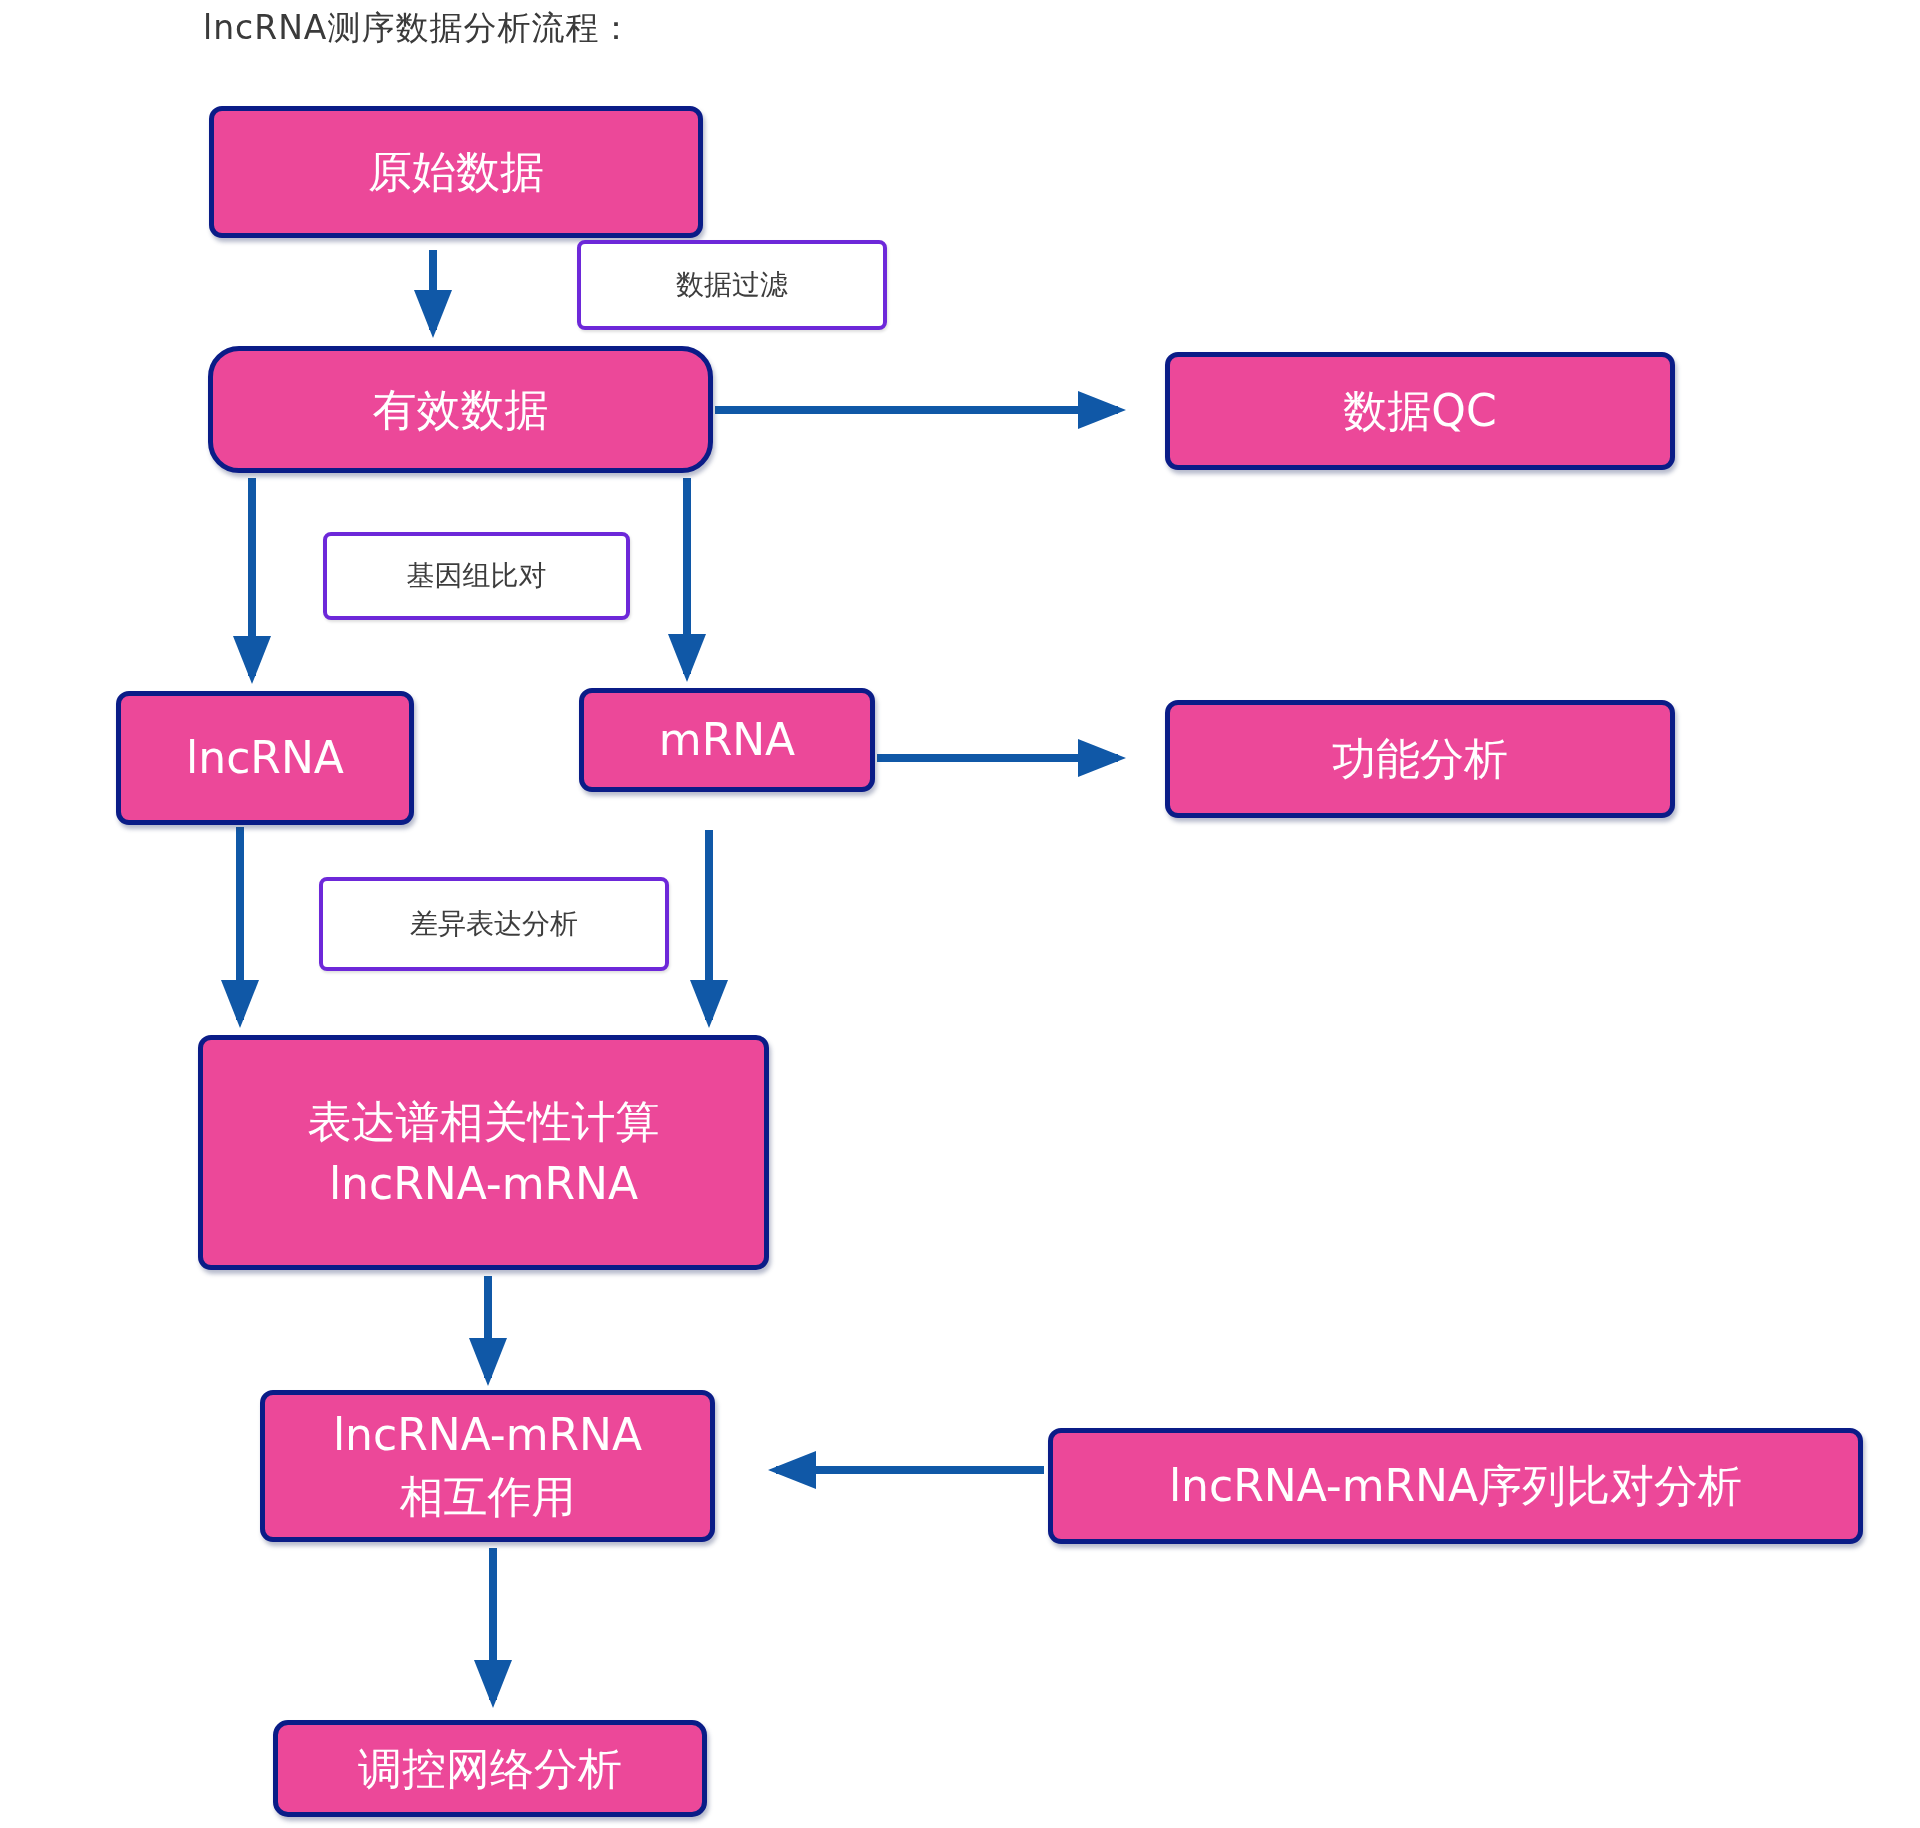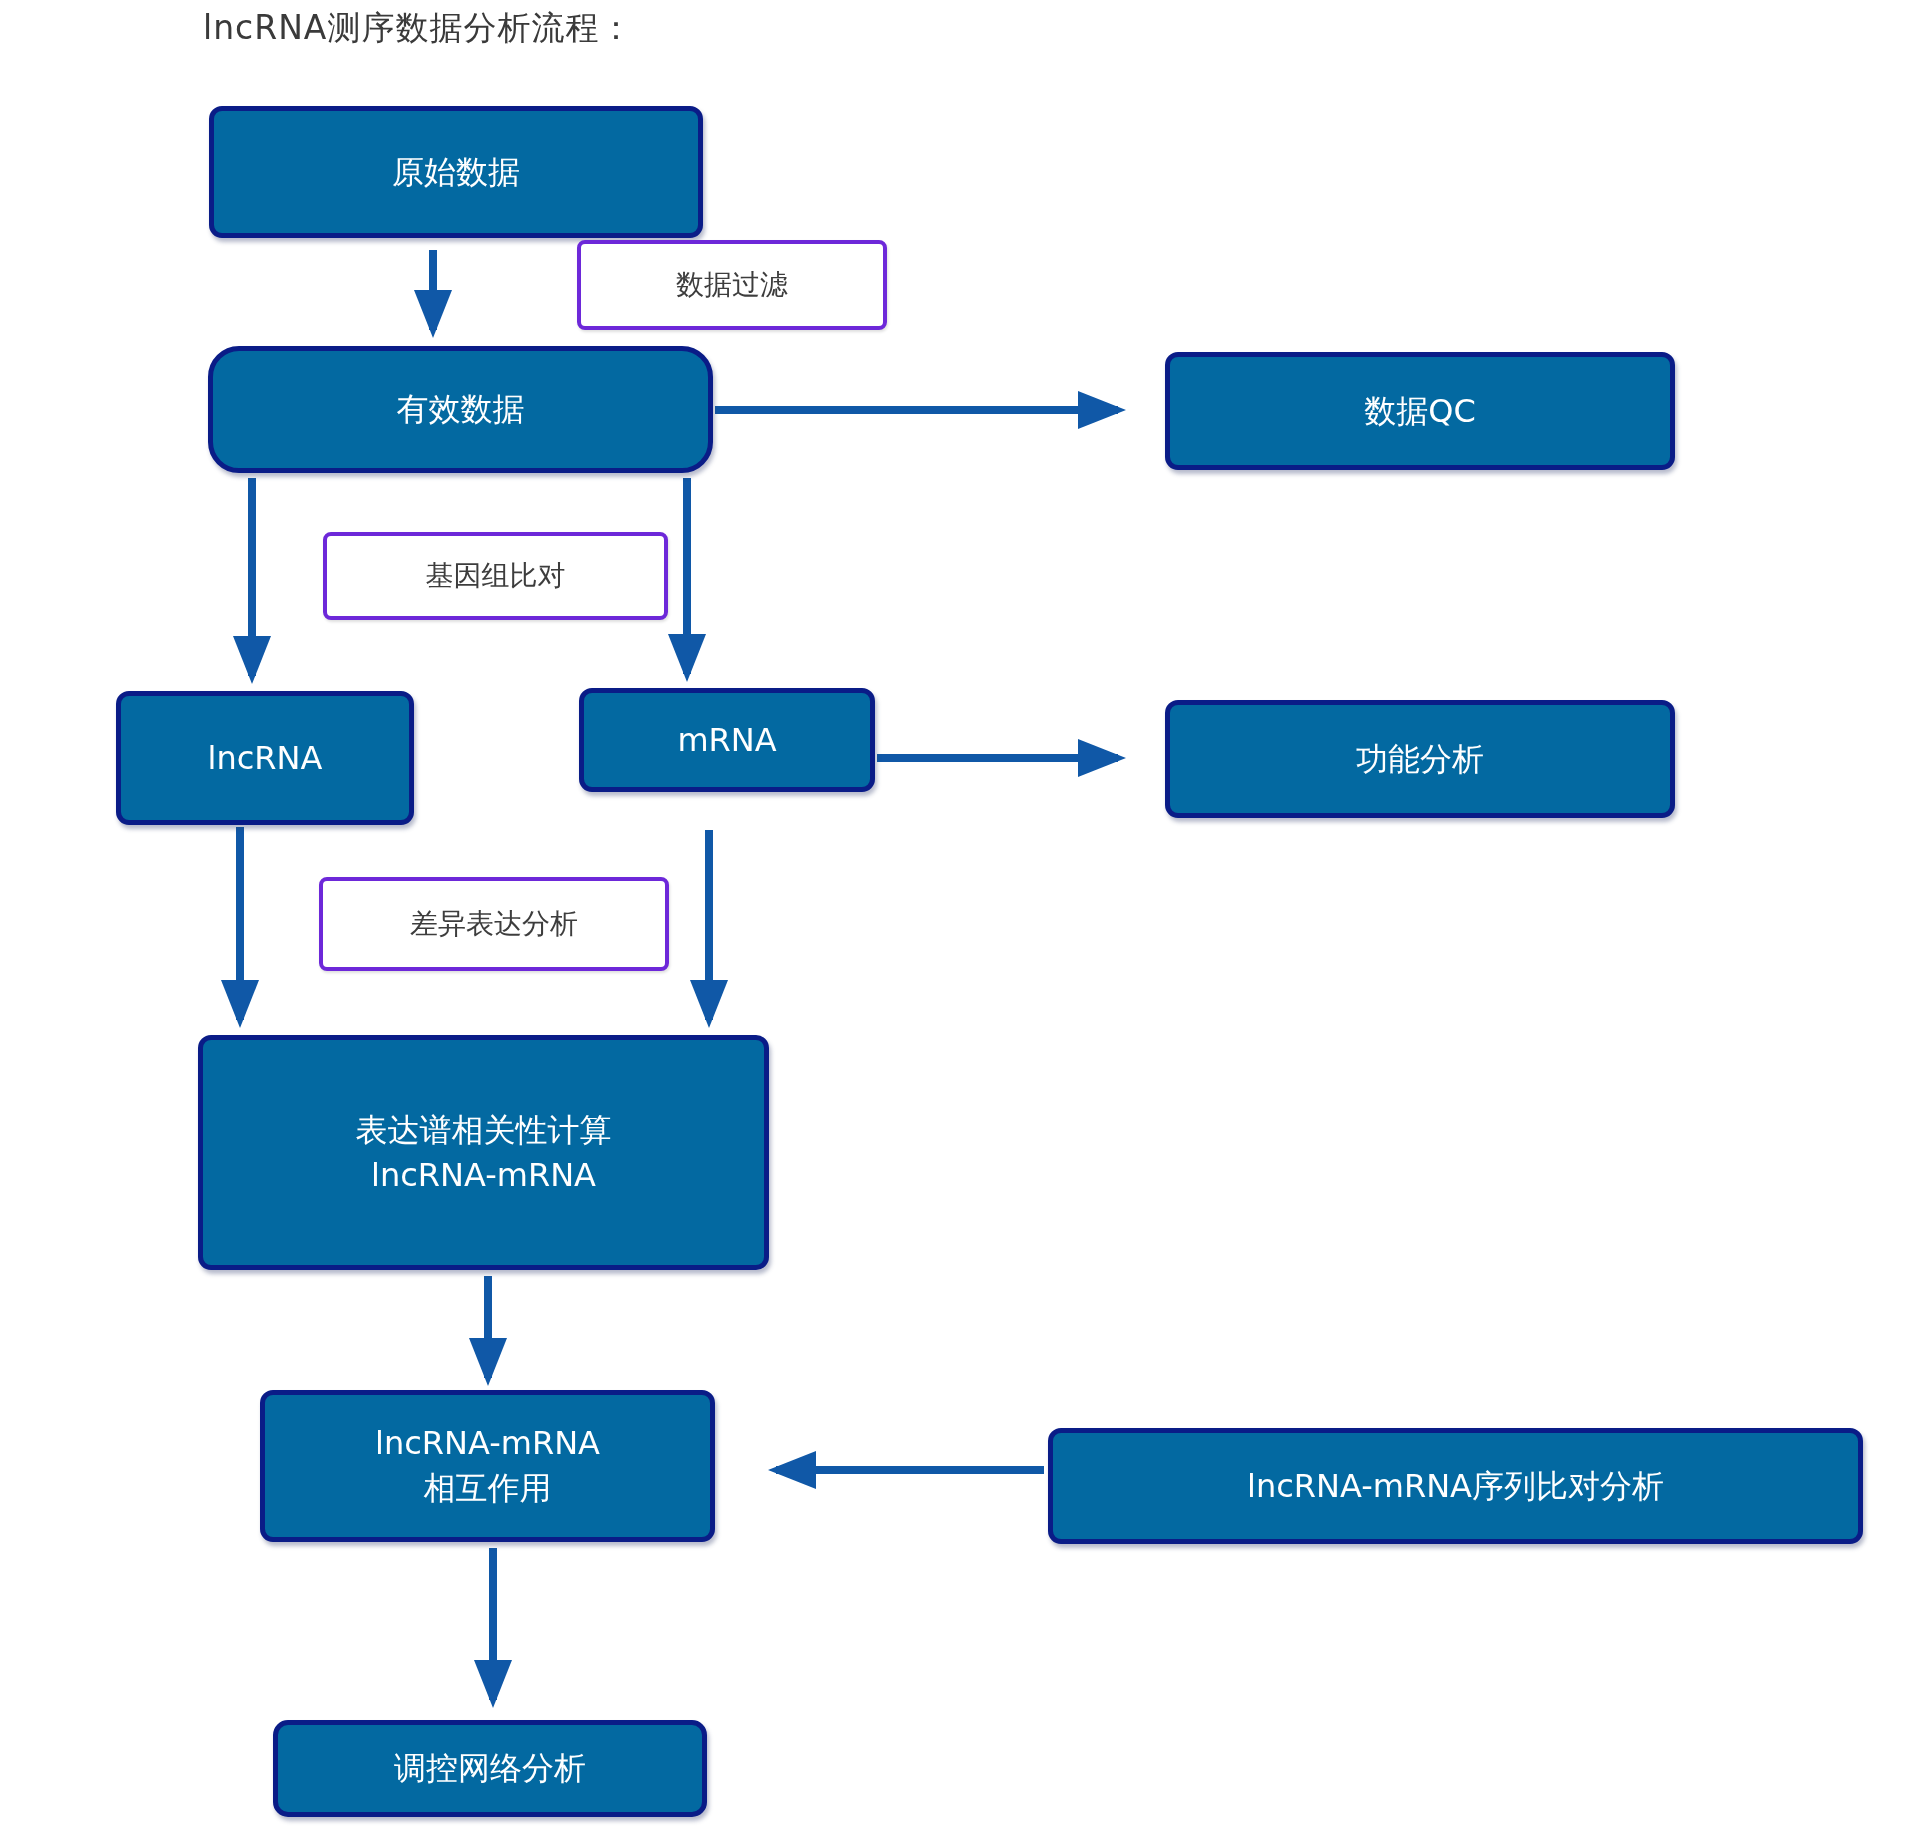--- a/index.html
+++ b/index.html
@@ -15,29 +15,29 @@
   .title{
     position:absolute;
     left:203px;top:6px;
     font-size:33px;
     color:#3a3a3a;
     letter-spacing:1px;
   }
   .node{
     position:absolute;
     box-sizing:border-box;
-    background:#0369a1;
+    background:#ec4899;
     border:5px solid #0a1c87;
     border-radius:13px;
     color:#ffffff;
     display:flex;
     align-items:center;
     justify-content:center;
     text-align:center;
-    font-size:32px;
+    font-size:44px;
     line-height:1.4;
     box-shadow:2px 4px 4px rgba(50,60,110,0.35);
   }
   .label-box{
     position:absolute;
     box-sizing:border-box;
     background:#ffffff;
     border:4px solid #6d28d9;
     border-radius:8px;
     color:#3d3d3d;
@@ -85,21 +85,21 @@
   </div>
 
   <div class="node" style="left:208px;top:346px;width:505px;height:127px;border-radius:31px;">
     <span>有效数据</span>
   </div>
 
   <div class="node" style="left:1165px;top:352px;width:510px;height:118px;">
     <span>数据QC</span>
   </div>
 
-  <div class="label-box" style="left:323px;top:532px;width:345px;height:88px;">
+  <div class="label-box" style="left:323px;top:532px;width:307px;height:88px;">
     <span>基因组比对</span>
   </div>
 
   <div class="node" style="left:116px;top:691px;width:298px;height:134px;">
     <span>lncRNA</span>
   </div>
 
   <div class="node" style="left:579px;top:688px;width:296px;height:104px;">
     <span>mRNA</span>
   </div>

